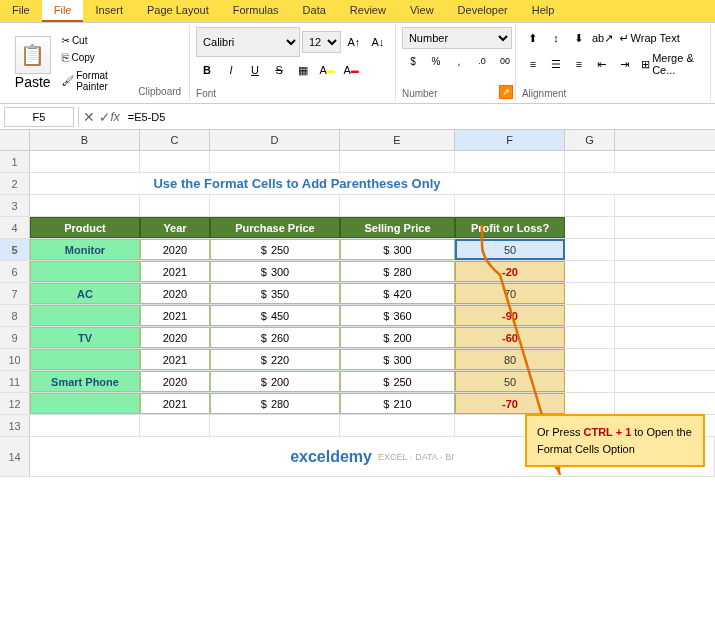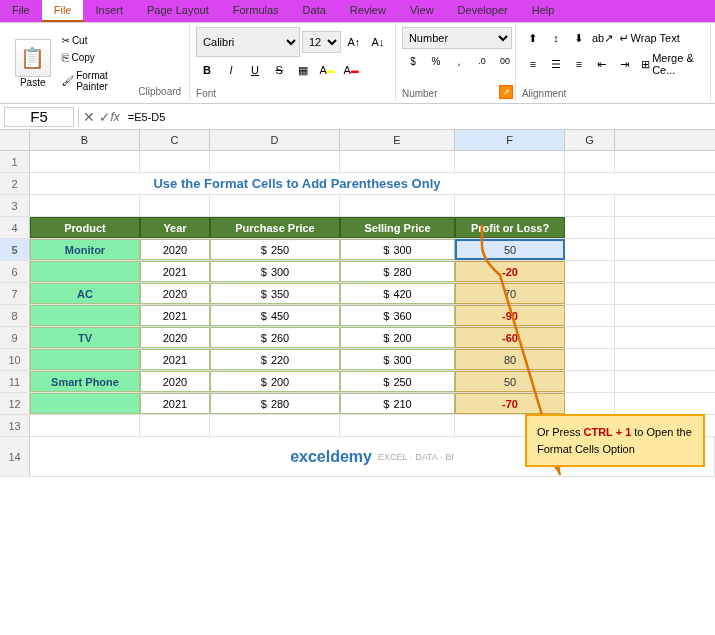--- a/index.html
+++ b/index.html
@@ -1,20 +1,20 @@
 <!DOCTYPE html>
 <html><head>
   <meta charset="utf-8">
   <style>
     * { box-sizing: border-box; margin: 0; padding: 0; }
     body { font-family: 'Segoe UI', Tahoma, Geneva, Verdana, sans-serif; font-size: 12px; background: #fff; width: 715px; height: 635px; overflow: hidden; }
 
     
     .ribbon { background: #fff; border-bottom: 1px solid #ccc; }
-    .ribbon-tabs { display: flex; background: #d946ef; border-bottom: 1px solid #d0d0d0; }
+    .ribbon-tabs { display: flex; background: #fde047; border-bottom: 1px solid #d0d0d0; }
     .ribbon-tab { padding: 4px 12px; font-size: 11px; cursor: pointer; color: #333; }
     .ribbon-tab.active { background: #fff; color: #c55a11; border-bottom: 2px solid #c55a11; font-weight: 500; }
     .ribbon-content { display: flex; align-items: stretch; padding: 2px 4px; background: #fff; min-height: 80px; }
 
     
     .clipboard-group { display: flex; flex-direction: row; align-items: stretch; padding: 2px 8px; border-right: 1px solid #e0e0e0; gap: 4px; }
     .paste-btn { display: flex; flex-direction: column; align-items: center; justify-content: center; width: 48px; cursor: pointer; }
     .paste-icon { width: 36px; height: 38px; background: linear-gradient(180deg, #fff 0%, #f0f0f0 100%); border: 1px solid #ccc; display: flex; align-items: center; justify-content: center; font-size: 20px; }
     .clipboard-right { display: flex; flex-direction: column; justify-content: center; gap: 2px; }
     .small-btn { font-size: 10px; padding: 1px 3px; border: 1px solid transparent; cursor: pointer; display: flex; align-items: center; gap: 2px; }
@@ -39,21 +39,21 @@
     .dialog-launcher.highlighted { background: #ff8c00; color: #fff; border-color: #ff6600; }
 
     
     .align-group { display: flex; flex-direction: column; padding: 2px 6px; border-right: 1px solid #e0e0e0; min-width: 120px; }
     .align-row { display: flex; gap: 1px; align-items: center; margin-bottom: 1px; }
     .wrap-text-btn { display: flex; align-items: center; gap: 2px; font-size: 11px; cursor: pointer; padding: 1px 3px; border: 1px solid transparent; }
     .merge-btn { display: flex; align-items: center; gap: 2px; font-size: 11px; cursor: pointer; padding: 1px 3px; border: 1px solid transparent; }
 
     
     .formula-bar { display: flex; align-items: center; border-bottom: 1px solid #ccc; padding: 2px 4px; height: 26px; background: #fff; }
-    .cell-ref { width: 70px; border: 1px solid #ccc; height: 20px; padding: 0 4px; font-size: 15px; text-align: center; }
+    .cell-ref { width: 70px; border: 1px solid #ccc; height: 20px; padding: 0 4px; font-size: 11px; text-align: center; }
     .formula-divider { width: 1px; height: 20px; background: #ccc; margin: 0 4px; }
     .fx-label { color: #666; font-size: 12px; margin-right: 4px; font-style: italic; }
     .formula-input { flex: 1; border: none; outline: none; font-size: 11px; padding: 0 4px; }
     .formula-icons { display: flex; gap: 4px; align-items: center; }
     .formula-icon { color: #666; cursor: pointer; font-size: 14px; }
 
     
     .col-header-row { display: flex; background: #f2f2f2; border-bottom: 1px solid #ccc; }
     .row-num-header { width: 30px; min-width: 30px; height: 20px; border-right: 1px solid #ccc; background: #f2f2f2; }
     .col-header { height: 20px; border-right: 1px solid #ccc; display: flex; align-items: center; justify-content: center; font-size: 11px; color: #333; background: #f2f2f2; }
@@ -108,21 +108,21 @@
     <div class="ribbon-tab">View</div>
     <div class="ribbon-tab">Developer</div>
     <div class="ribbon-tab">Help</div>
   </div>
 
   <div class="ribbon-content">
 
     <div class="clipboard-group">
       <div class="paste-btn">
         <div class="paste-icon">📋</div>
-        <span style="font-size:10px;">Paste</span>
+        <span style="font-size:14px;">Paste</span>
       </div>
       <div class="clipboard-right">
         <div class="small-btn">
           <span>✂</span>
           <span>Cut</span>
         </div>
         <div class="small-btn">
           <span>⎘</span>
           <span>Copy</span>
         </div>

